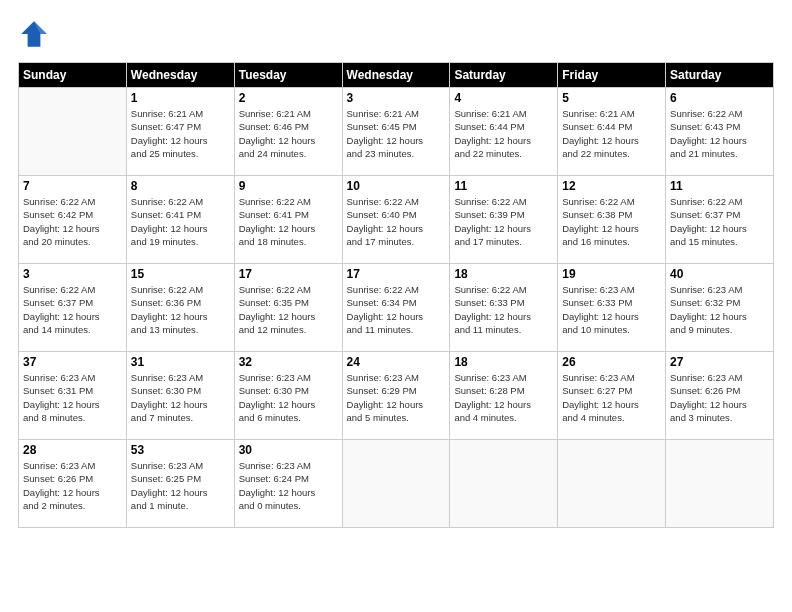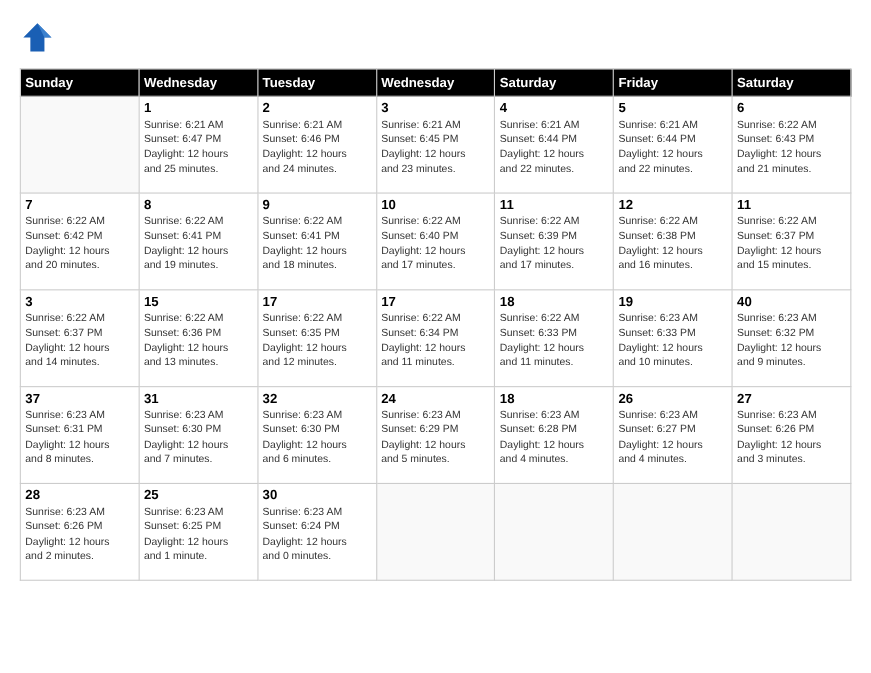--- a/index.html
+++ b/index.html
@@ -319,21 +319,21 @@
         </tr>
         <tr>
           <td>
             <span class="day-number">28</span>
             <div class="day-info" style="white-space: pre-line;">Sunrise: 6:23 AM
 Sunset: 6:26 PM
 Daylight: 12 hours
 and 2 minutes.</div>
           </td>
           <td>
-            <span class="day-number">25</span>
+            <span class="day-number">53</span>
             <div class="day-info" style="white-space: pre-line;">Sunrise: 6:23 AM
 Sunset: 6:25 PM
 Daylight: 12 hours
 and 1 minute.</div>
           </td>
           <td>
             <span class="day-number">30</span>
             <div class="day-info" style="white-space: pre-line;">Sunrise: 6:23 AM
 Sunset: 6:24 PM
 Daylight: 12 hours

